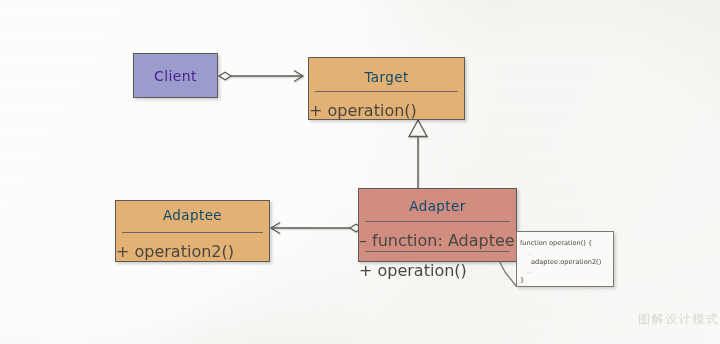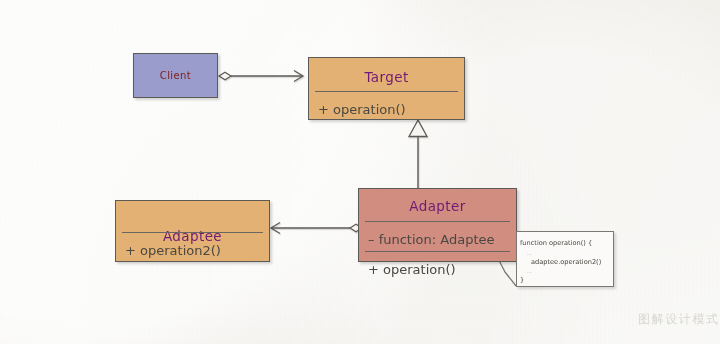--- a/index.html
+++ b/index.html
@@ -41,64 +41,63 @@
 
   
   .uml-box {
     position: absolute;
     box-sizing: border-box;
     border: 1.6px solid #5c5a55;
     box-shadow: 1.5px 2px 2.5px rgba(0,0,0,0.17);
   }
   .uml-title {
     text-align: center;
-    color: #701a75;
+    color: #0c4a6e;
     font-size: 13.5px;
     letter-spacing: 0.4px;
     line-height: 1;
     white-space: nowrap;
   }
   .uml-row {
     color: #4a4742;
-    font-size: 13px;
+    font-size: 16px;
     line-height: 1;
     white-space: nowrap;
-    padding-left: 9px;
   }
   .compartment-rule {
     position: absolute;
     left: 6px;
     right: 6px;
     height: 0;
     border-top: 1.4px solid #6a6560;
   }
 
   
   #box-client {
     left: 133px; top: 53px; width: 85px; height: 45px;
     background: #9a9ccb;
     display: flex; align-items: center; justify-content: center;
   }
-  #box-client .uml-title { font-size: 10px; color: #7f1d1d; }
+  #box-client .uml-title { font-size: 14px; color: #4c1d95; }
 
   
   #box-target {
     left: 308px; top: 57px; width: 157px; height: 63px;
     background: #e3b173;
   }
   #box-target .t-title { position: absolute; left: 0; right: 0; top: 13px; }
   #box-target .rule-1 { top: 33px; }
   #box-target .r-op { position: absolute; left: 0; top: 45px; }
 
   
   #box-adaptee {
     left: 115px; top: 200px; width: 155px; height: 62px;
     background: #e3b173;
   }
-  #box-adaptee .t-title { position: absolute; left: 0; right: 0; top: 29px; }
+  #box-adaptee .t-title { position: absolute; left: 0; right: 0; top: 8px; }
   #box-adaptee .rule-1 { top: 31px; }
   #box-adaptee .r-op { position: absolute; left: 0; top: 43px; }
 
   
   #box-adapter {
     left: 358px; top: 188px; width: 159px; height: 74px;
     background: #d08d80;
   }
   #box-adapter .t-title { position: absolute; left: 0; right: 0; top: 11px; }
   #box-adapter .rule-1 { top: 32px; }

